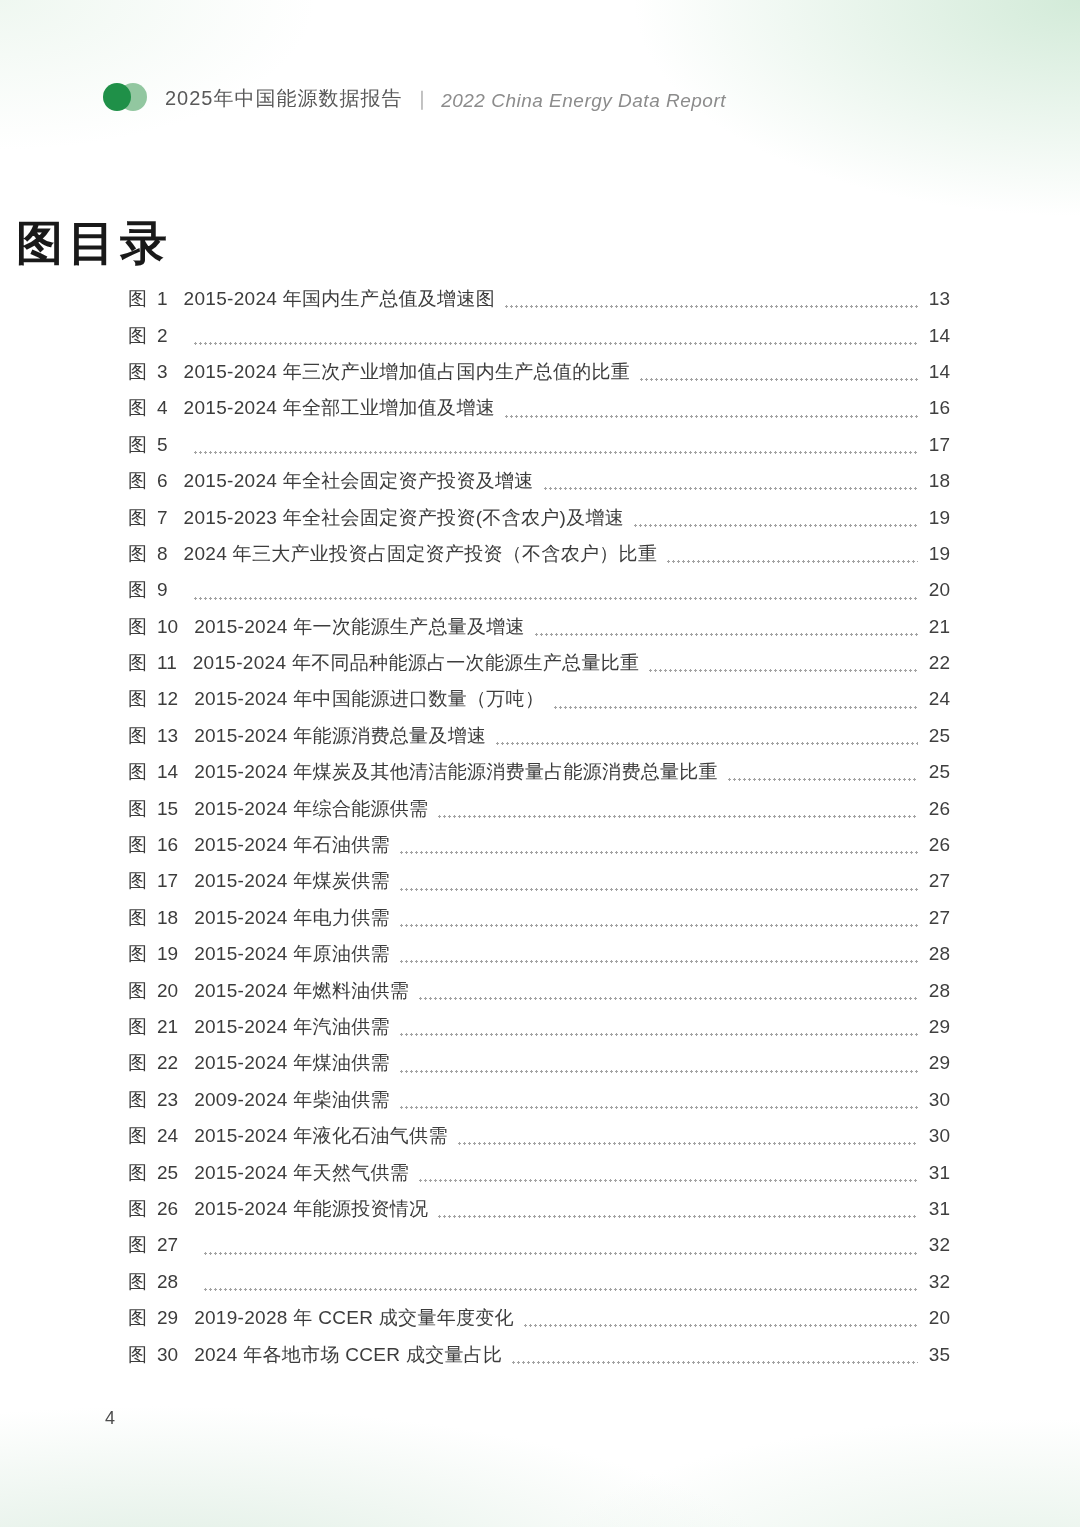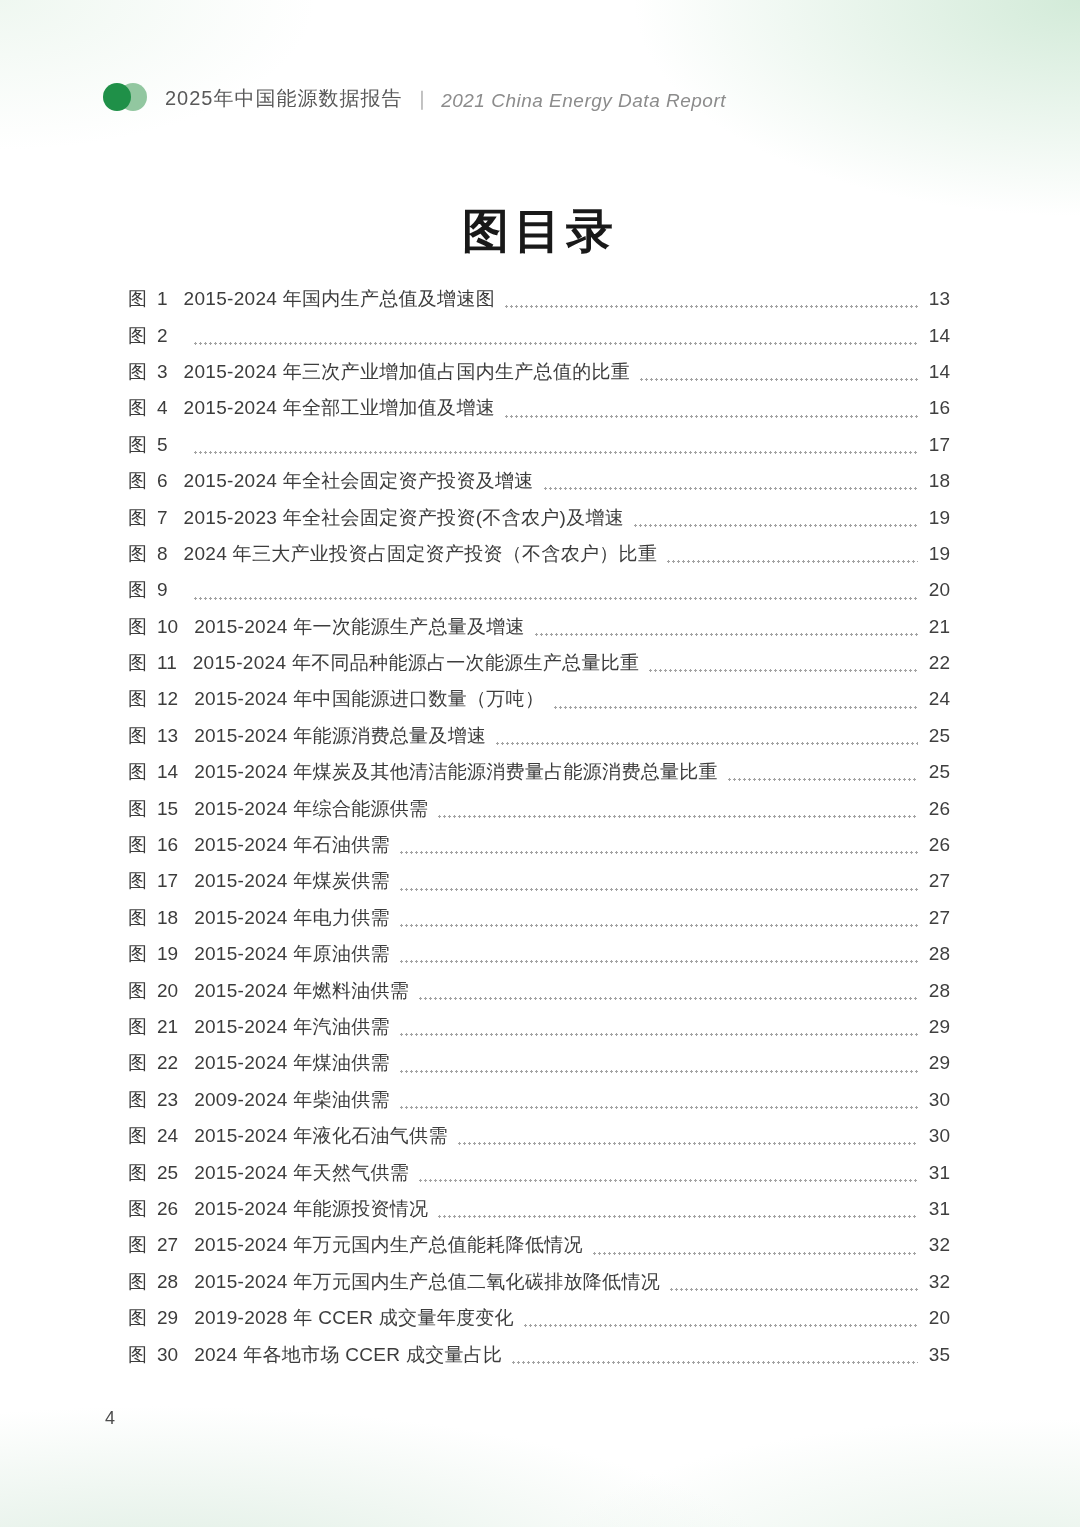--- a/index.html
+++ b/index.html
@@ -30,21 +30,21 @@
   .logo .c{position:absolute;top:1px;width:28px;height:28px;border-radius:50%;}
   .logo .c-light{left:16px;background:#92c7a0;}
   .logo .c-dark{left:0;background:#1f9048;}
   .h-zh{font-size:20px;color:#595959;letter-spacing:1px;}
   .h-sep{font-size:19px;color:#9a9a9a;margin:0 10px;}
   .h-en{font-size:19px;color:#8c8c8c;font-style:italic;letter-spacing:0.5px;}
 
   
   .page-title{
     position:absolute;top:196px;left:0;right:0;
-    margin:4px;text-align:center;
+    margin:16px;text-align:left;
     font-size:47px;font-weight:700;color:#191919;
     letter-spacing:5px;
   }
 
   
   .toc{
     position:absolute;top:281px;left:128px;right:130px;
     margin:0;padding:0;list-style:none;
   }
   .toc-row{
@@ -76,21 +76,21 @@
 
 <div class="page">
 
   <header class="doc-header">
     <span class="logo">
       <span class="c c-light"></span>
       <span class="c c-dark"></span>
     </span>
     <span class="h-zh">2025年中国能源数据报告</span>
     <span class="h-sep">｜</span>
-    <span class="h-en">2021 China Energy Data Report</span>
+    <span class="h-en">2022 China Energy Data Report</span>
   </header>
 
   <h1 class="page-title">图目录</h1>
 
   <ol class="toc">
     <li class="toc-row">
       <span class="toc-prefix">图</span>
       <span class="toc-num">1</span>
       <span class="toc-title">2015-2024 年国内生产总值及增速图</span>
       <span class="toc-leader"></span>
@@ -290,29 +290,27 @@
       <span class="toc-prefix">图</span>
       <span class="toc-num">26</span>
       <span class="toc-title">2015-2024 年能源投资情况</span>
       <span class="toc-leader"></span>
       <span class="toc-page">31</span>
     </li>
 
     <li class="toc-row">
       <span class="toc-prefix">图</span>
       <span class="toc-num">27</span>
-      <span class="toc-title">2015-2024 年万元国内生产总值能耗降低情况</span>
       <span class="toc-leader"></span>
       <span class="toc-page">32</span>
     </li>
 
     <li class="toc-row">
       <span class="toc-prefix">图</span>
       <span class="toc-num">28</span>
-      <span class="toc-title">2015-2024 年万元国内生产总值二氧化碳排放降低情况</span>
       <span class="toc-leader"></span>
       <span class="toc-page">32</span>
     </li>
 
     <li class="toc-row">
       <span class="toc-prefix">图</span>
       <span class="toc-num">29</span>
       <span class="toc-title">2019-2028 年 CCER 成交量年度变化</span>
       <span class="toc-leader"></span>
       <span class="toc-page">20</span>

